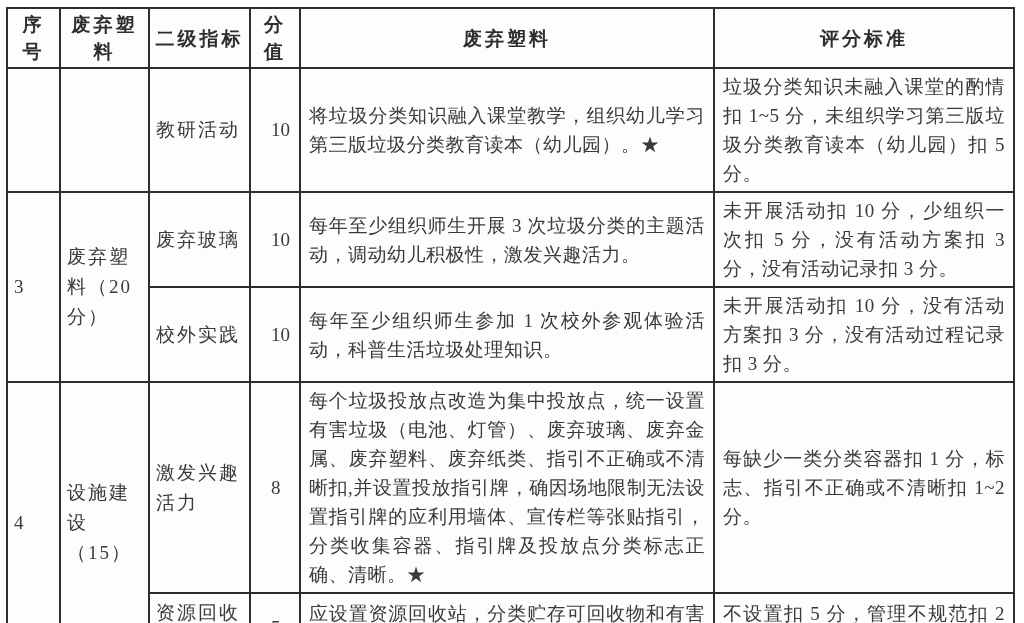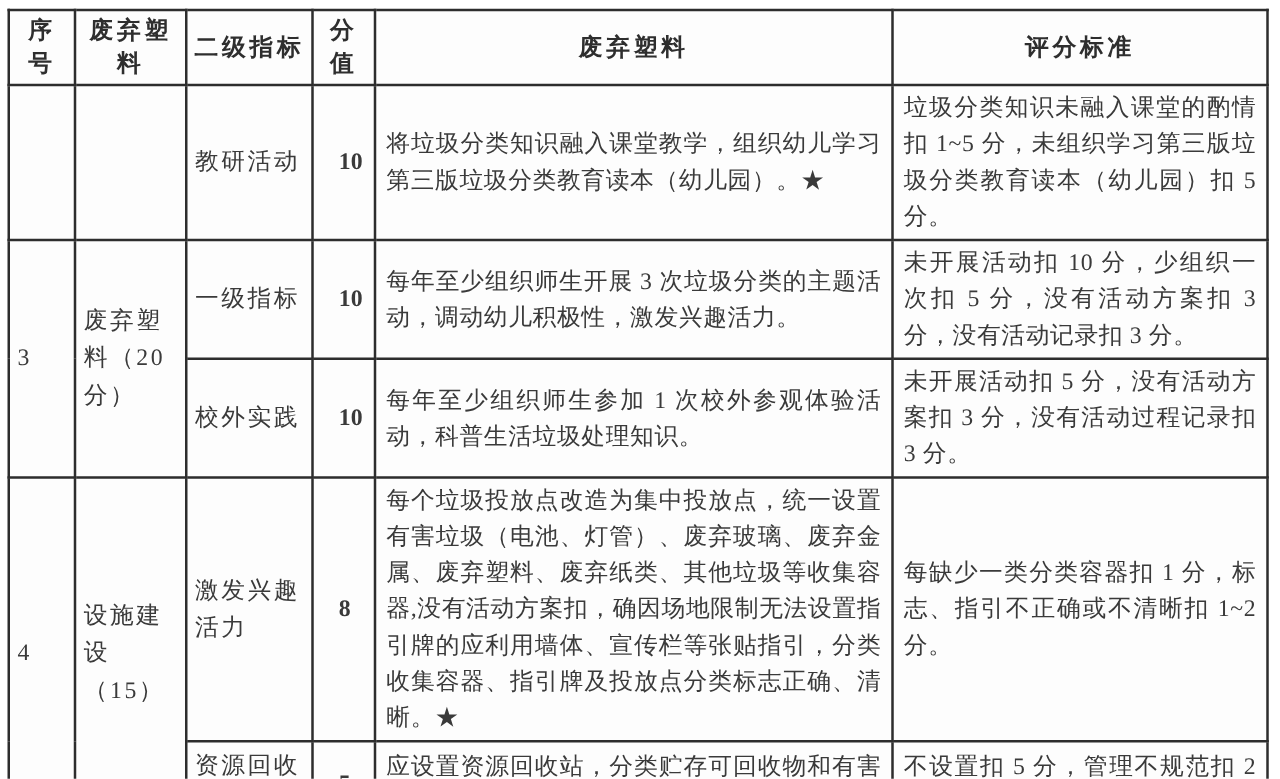--- a/index.html
+++ b/index.html
@@ -58,21 +58,20 @@
     letter-spacing: 2px;
     line-height: 30px;
     padding: 2px 6px;
     margin-left: 16px;
   }
   td.num-cell {
     text-align: center;
     letter-spacing: 0;
     line-height: 28px;
     padding: 20px;
-    font-weight: bold;
   }
   td.text-cell {
     text-align: justify;
     letter-spacing: 0.5px;
     line-height: 29px;
     padding: 3px 8px;
   }
 </style>
 </head>
 <body>
@@ -102,38 +101,38 @@
     <td class="center-cell"></td>
     <td class="center-cell">教研活动</td>
     <td class="num-cell">10</td>
     <td class="text-cell">将垃圾分类知识融入课堂教学，组织幼儿学习第三版垃圾分类教育读本（幼儿园）。★</td>
     <td class="text-cell">垃圾分类知识未融入课堂的酌情扣 1~5 分，未组织学习第三版垃圾分类教育读本（幼儿园）扣 5 分。</td>
   </tr>
 
   <tr class="h-r2">
     <td class="center-cell" rowspan="2">3</td>
     <td class="center-cell" rowspan="2">废弃塑料（20分）</td>
-    <td class="center-cell">一级指标</td>
+    <td class="center-cell">废弃玻璃</td>
     <td class="num-cell">10</td>
     <td class="text-cell">每年至少组织师生开展 3 次垃圾分类的主题活动，调动幼儿积极性，激发兴趣活力。</td>
     <td class="text-cell">未开展活动扣 10 分，少组织一次扣 5 分，没有活动方案扣 3 分，没有活动记录扣 3 分。</td>
   </tr>
   <tr class="h-r3">
     <td class="center-cell">校外实践</td>
     <td class="num-cell">10</td>
     <td class="text-cell">每年至少组织师生参加 1 次校外参观体验活动，科普生活垃圾处理知识。</td>
-    <td class="text-cell">未开展活动扣 5 分，没有活动方案扣 3 分，没有活动过程记录扣 3 分。</td>
+    <td class="text-cell">未开展活动扣 10 分，没有活动方案扣 3 分，没有活动过程记录扣 3 分。</td>
   </tr>
 
   <tr class="h-r4">
     <td class="center-cell" rowspan="2">4</td>
     <td class="center-cell" rowspan="2">设施建设（15）</td>
     <td class="center-cell">激发兴趣活力</td>
     <td class="num-cell">8</td>
-    <td class="text-cell">每个垃圾投放点改造为集中投放点，统一设置有害垃圾（电池、灯管）、废弃玻璃、废弃金属、废弃塑料、废弃纸类、其他垃圾等收集容器,没有活动方案扣，确因场地限制无法设置指引牌的应利用墙体、宣传栏等张贴指引，分类收集容器、指引牌及投放点分类标志正确、清晰。★</td>
+    <td class="text-cell">每个垃圾投放点改造为集中投放点，统一设置有害垃圾（电池、灯管）、废弃玻璃、废弃金属、废弃塑料、废弃纸类、指引不正确或不清晰扣,并设置投放指引牌，确因场地限制无法设置指引牌的应利用墙体、宣传栏等张贴指引，分类收集容器、指引牌及投放点分类标志正确、清晰。★</td>
     <td class="text-cell">每缺少一类分类容器扣 1 分，标志、指引不正确或不清晰扣 1~2 分。</td>
   </tr>
   <tr class="h-r5">
     <td class="center-cell">资源回收站</td>
     <td class="num-cell">5</td>
     <td class="text-cell">应设置资源回收站，分类贮存可回收物和有害垃圾。</td>
     <td class="text-cell">不设置扣 5 分，管理不规范扣 2 分。</td>
   </tr>
 </tbody>
   </table>

